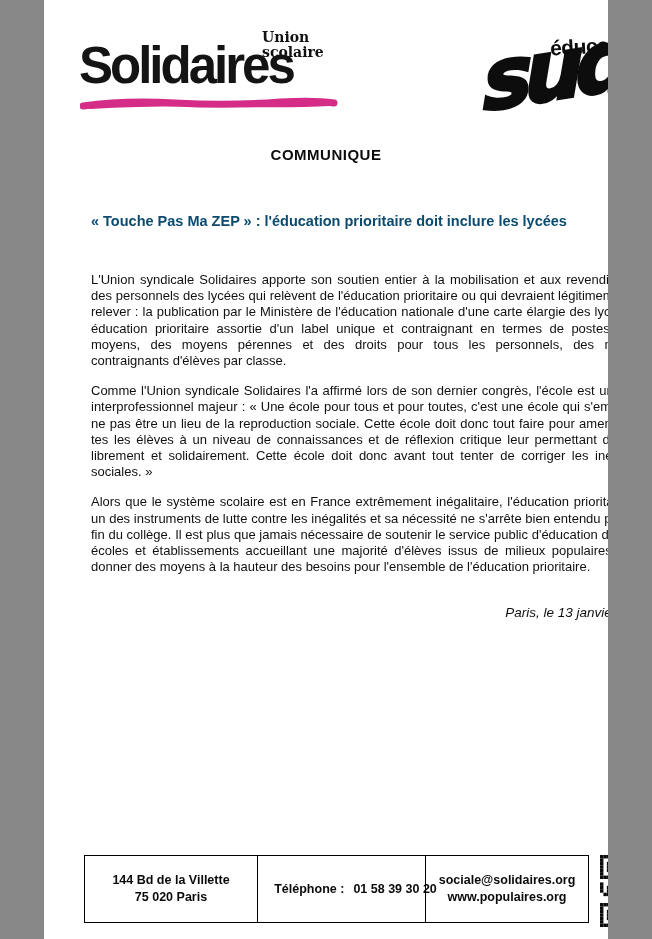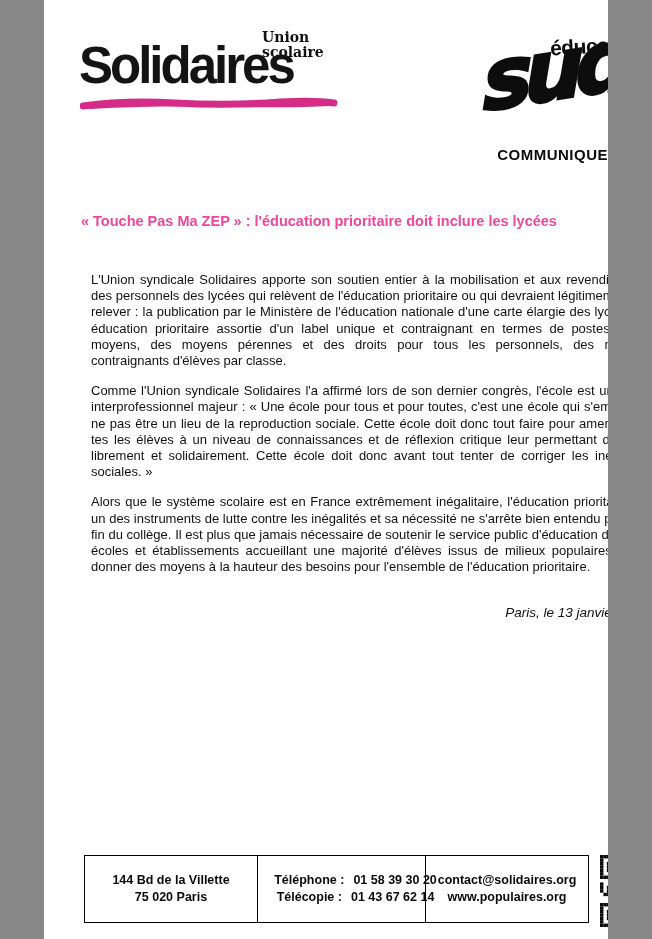--- a/index.html
+++ b/index.html
@@ -68,33 +68,33 @@
     letter-spacing: -8px;
     transform: rotate(-9deg) skewX(-8deg);
     -webkit-text-stroke: 3px #0d0d0d;
     color: #0d0d0d;
   }
 
   
   .communique-title {
     position: absolute;
     left: 0; right: 0; top: 146px;
-    text-align: right;
+    text-align: center;
     font-weight: bold;
     font-size: 15px;
     letter-spacing: 0.5px;
     color: #0c0c0c;
   }
   .headline {
     position: absolute;
-    left: 37px; top: 213px;
+    left: 47px; top: 213px;
     width: 560px;
     font-weight: bold;
     font-size: 14.5px;
-    color: #ec4899;
+    color: #0c4a6e;
   }
 
   
   .body-text {
     position: absolute;
     left: 47px; top: 272px;
     width: 559px;
     font-size: 13px;
     line-height: 16.2px;
     text-align: justify;
@@ -178,27 +178,23 @@
   <div class="footer-table">
     <div class="footer-cell cell-address">
       <div>144 Bd de la Villette</div>
       <div>75 020 Paris</div>
     </div>
     <div class="footer-cell cell-phone">
       <div class="phone-line">
         <span>Téléphone :</span>
         <span>01 58 39 30 20</span>
       </div>
-      <div class="phone-line">
-        <span>Télécopie :</span>
-        <span>01 43 67 62 14</span>
-      </div>
     </div>
     <div class="footer-cell cell-contact">
-      <a class="footer-link" href="#">contact@solidaires.org</a>
+      <a class="footer-link" href="#">sociale@solidaires.org</a>
       <a class="footer-link" href="#">www.populaires.org</a>
     </div>
   </div>
 
   <div class="qr-code">
     <svg id="qr-svg" viewBox="0 0 73.5 73.5" xmlns="http://www.w3.org/2000/svg">
         <rect x="0" y="0" width="3.5" height="3.5"></rect>
         <rect x="3.5" y="0" width="3.5" height="3.5"></rect>
         <rect x="7" y="0" width="3.5" height="3.5"></rect>
         <rect x="10.5" y="0" width="3.5" height="3.5"></rect>

